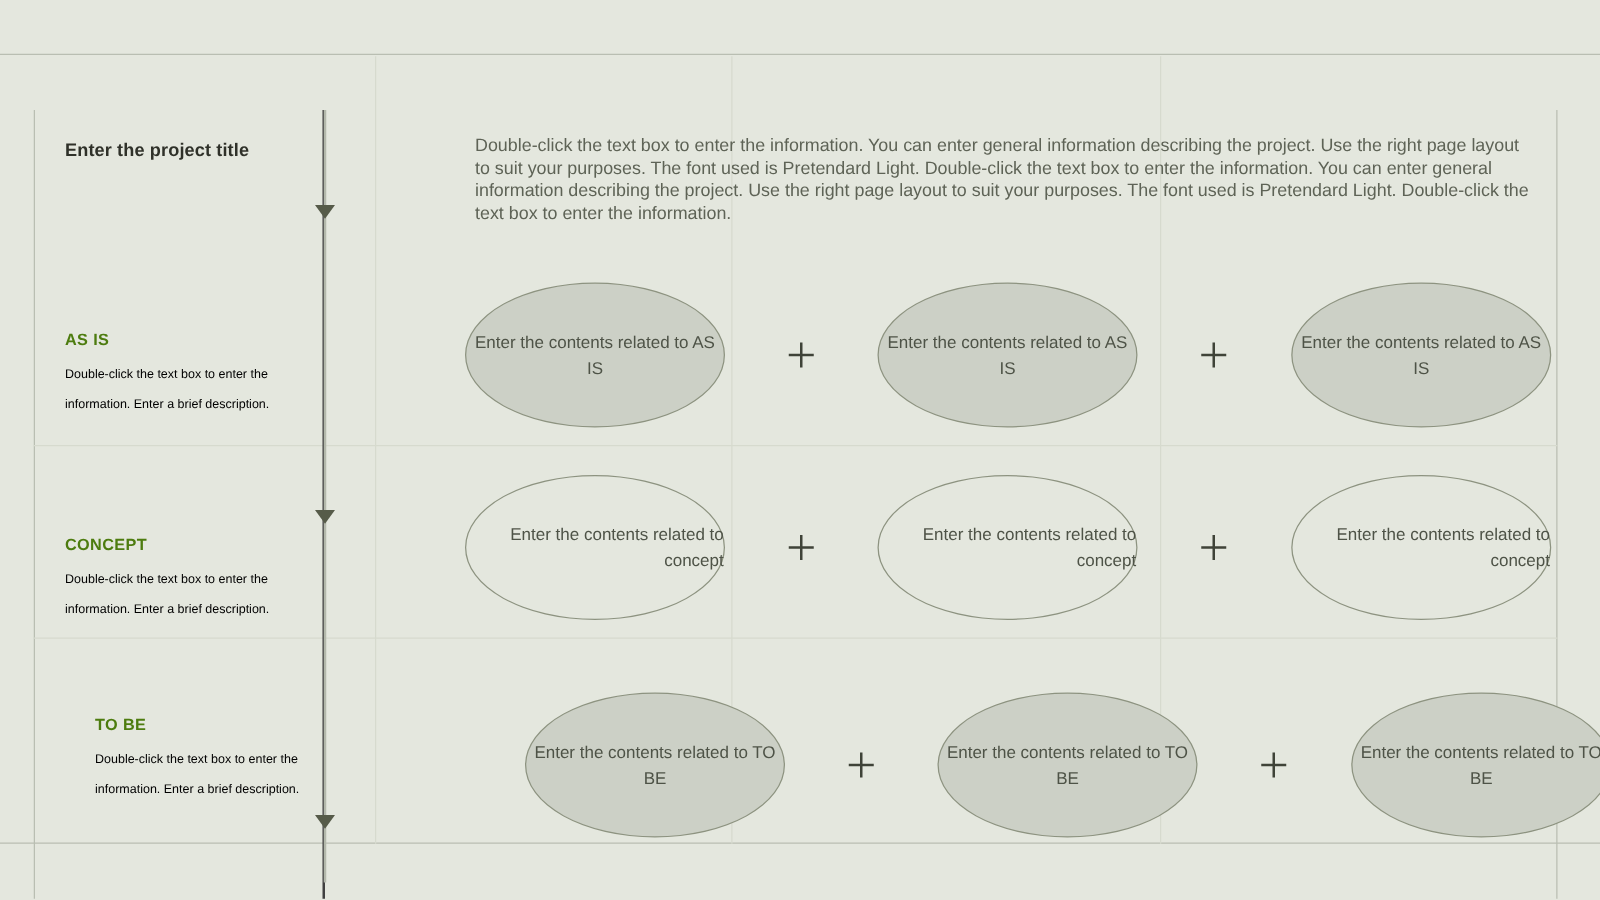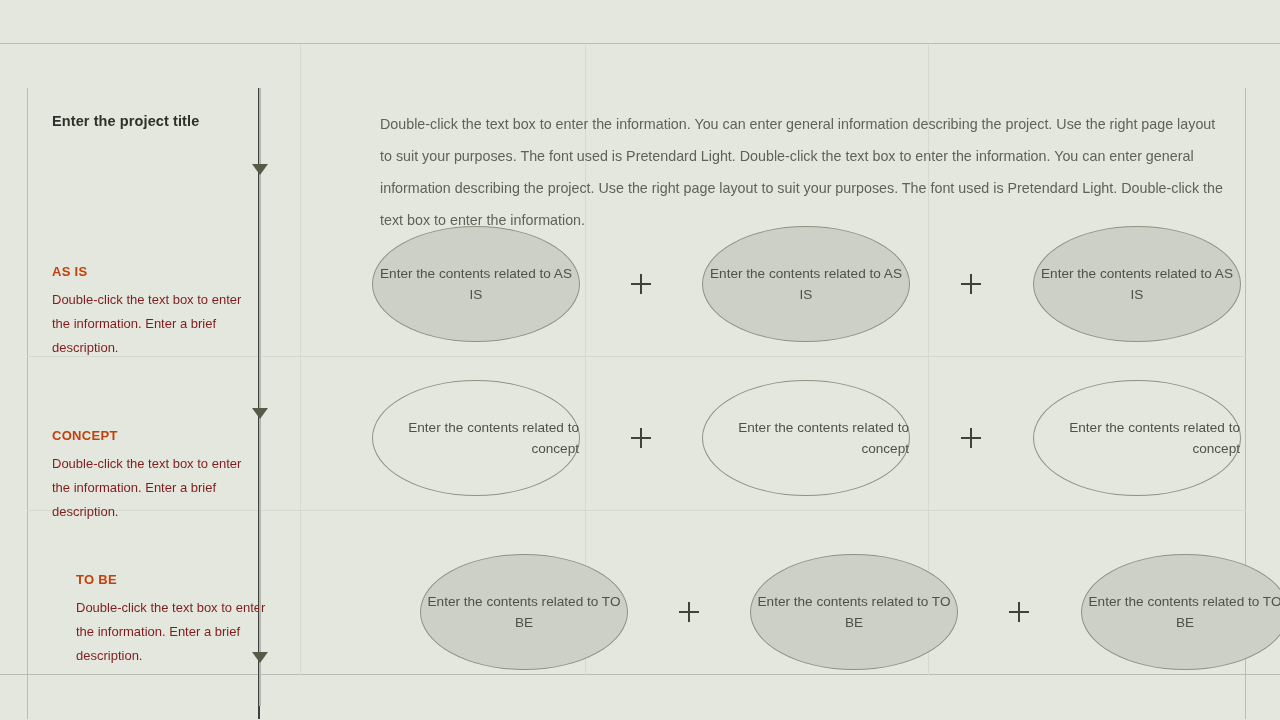--- a/index.html
+++ b/index.html
@@ -65,28 +65,28 @@
   .side-title {
     font-size: 14.5px;
     font-weight: bold;
     color: #2f3129;
     letter-spacing: .1px;
     margin: 0;
   }
   .side-heading {
     font-size: 13px;
     font-weight: bold;
-    color: #c2410c;
+    color: #4d7c0f;
     letter-spacing: .3px;
     margin: 0 0 9px 0;
   }
   .side-desc {
-    font-size: 13px;
+    font-size: 10px;
     line-height: 24px;
-    color: #7f1d1d;
+    color: #000000;
     margin: 0;
     font-weight: 400;
   }
 
   
   .flow-line {
     position: absolute;
     left: 259px;
     top: 44px;
     width: 2px;
@@ -102,21 +102,21 @@
     border-top: 11px solid #565b49;
   }
 
   
   .intro-text {
     position: absolute;
     left: 380px;
     top: 64px;
     width: 845px;
     font-size: 14.3px;
-    line-height: 32px;
+    line-height: 18px;
     color: #5e6356;
     margin: 0;
   }
 
   .row {
     position: absolute;
     left: 300px;
     width: 960px;
     height: 155px;
   }

